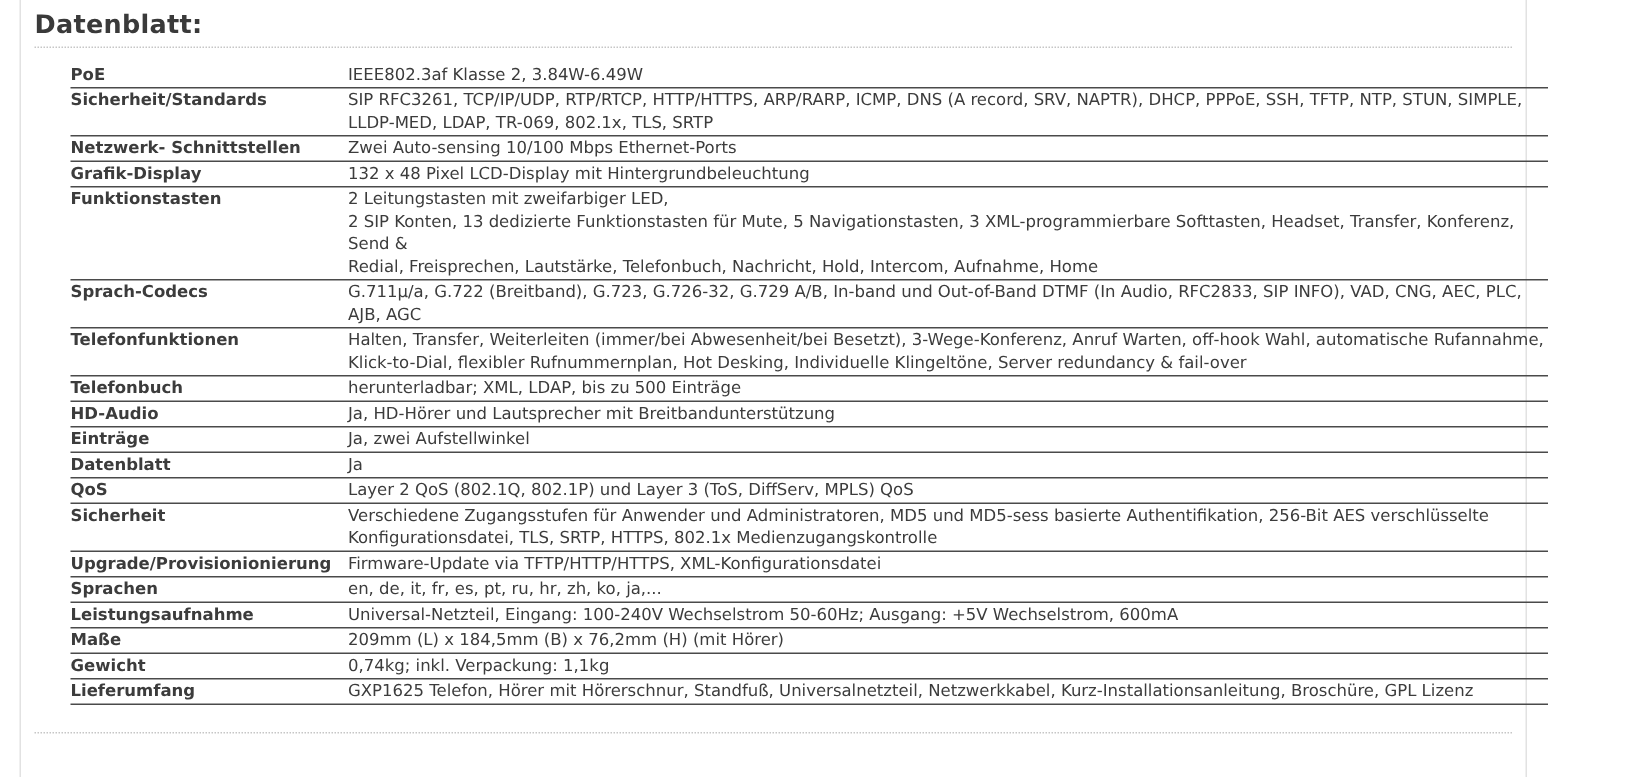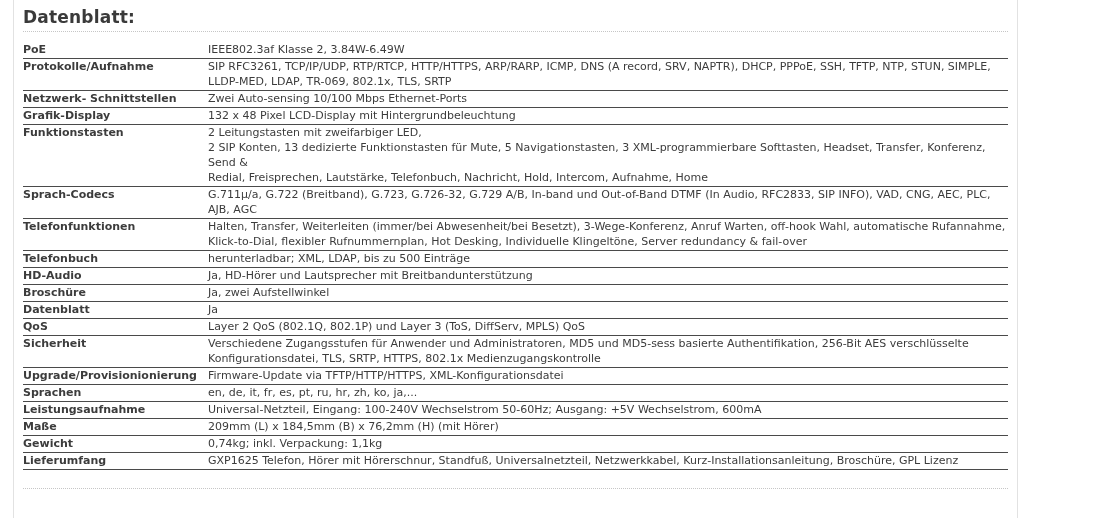--- a/index.html
+++ b/index.html
@@ -36,20 +36,21 @@
   }
   .dotted-sep {
     height: 0;
     border-top: 1px dotted #c6c6c6;
   }
   .spec-table {
     width: 100%;
     margin-top: 10px;
     border-collapse: collapse;
     table-layout: fixed;
+    margin-left: 24px;
   }
   .spec-table td {
     vertical-align: top;
     font-size: 11px;
     line-height: 15px;
     color: #3c3c3c;
     padding: 0 0 1px 0;
     border-bottom: 1px solid #4a4a4a;
   }
   .spec-table td.label {
@@ -72,21 +73,21 @@
   <div class="content">
     <h2 class="title">Datenblatt:</h2>
     <div class="dotted-sep"></div>
     <table class="spec-table">
       <tbody id="spec-rows">
           <tr>
             <td class="label">PoE</td>
             <td class="value">IEEE802.3af Klasse 2, 3.84W-6.49W</td>
           </tr>
           <tr>
-            <td class="label">Protokolle/Aufnahme</td>
+            <td class="label">Sicherheit/Standards</td>
             <td class="value">SIP RFC3261, TCP/IP/UDP, RTP/RTCP, HTTP/HTTPS, ARP/RARP, ICMP, DNS (A record, SRV, NAPTR), DHCP, PPPoE, SSH, TFTP, NTP, STUN, SIMPLE,
 LLDP-MED, LDAP, TR-069, 802.1x, TLS, SRTP</td>
           </tr>
           <tr>
             <td class="label">Netzwerk- Schnittstellen</td>
             <td class="value">Zwei Auto-sensing 10/100 Mbps Ethernet-Ports</td>
           </tr>
           <tr>
             <td class="label">Grafik-Display</td>
             <td class="value">132 x 48 Pixel LCD-Display mit Hintergrundbeleuchtung</td>
@@ -109,21 +110,21 @@
           </tr>
           <tr>
             <td class="label">Telefonbuch</td>
             <td class="value">herunterladbar; XML, LDAP, bis zu 500 Einträge</td>
           </tr>
           <tr>
             <td class="label">HD-Audio</td>
             <td class="value">Ja, HD-Hörer und Lautsprecher mit Breitbandunterstützung</td>
           </tr>
           <tr>
-            <td class="label">Broschüre</td>
+            <td class="label">Einträge</td>
             <td class="value">Ja, zwei Aufstellwinkel</td>
           </tr>
           <tr>
             <td class="label">Datenblatt</td>
             <td class="value">Ja</td>
           </tr>
           <tr>
             <td class="label">QoS</td>
             <td class="value">Layer 2 QoS (802.1Q, 802.1P) und Layer 3 (ToS, DiffServ, MPLS) QoS</td>
           </tr>

